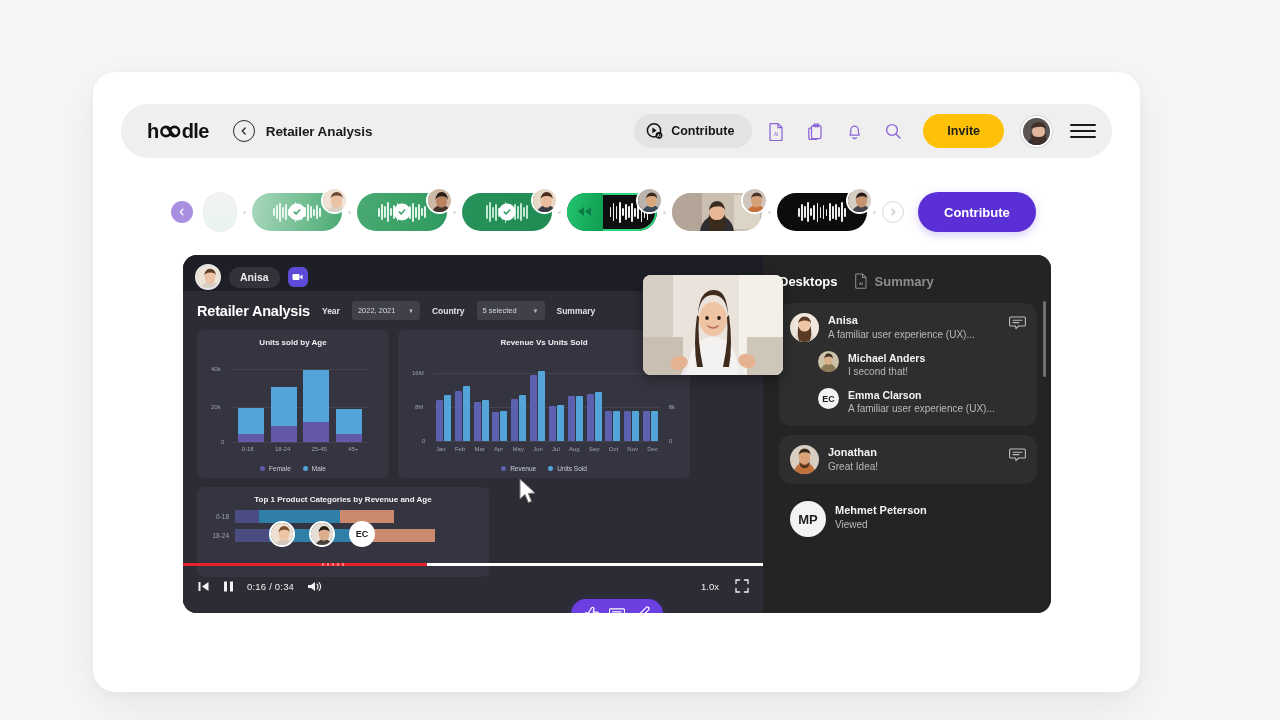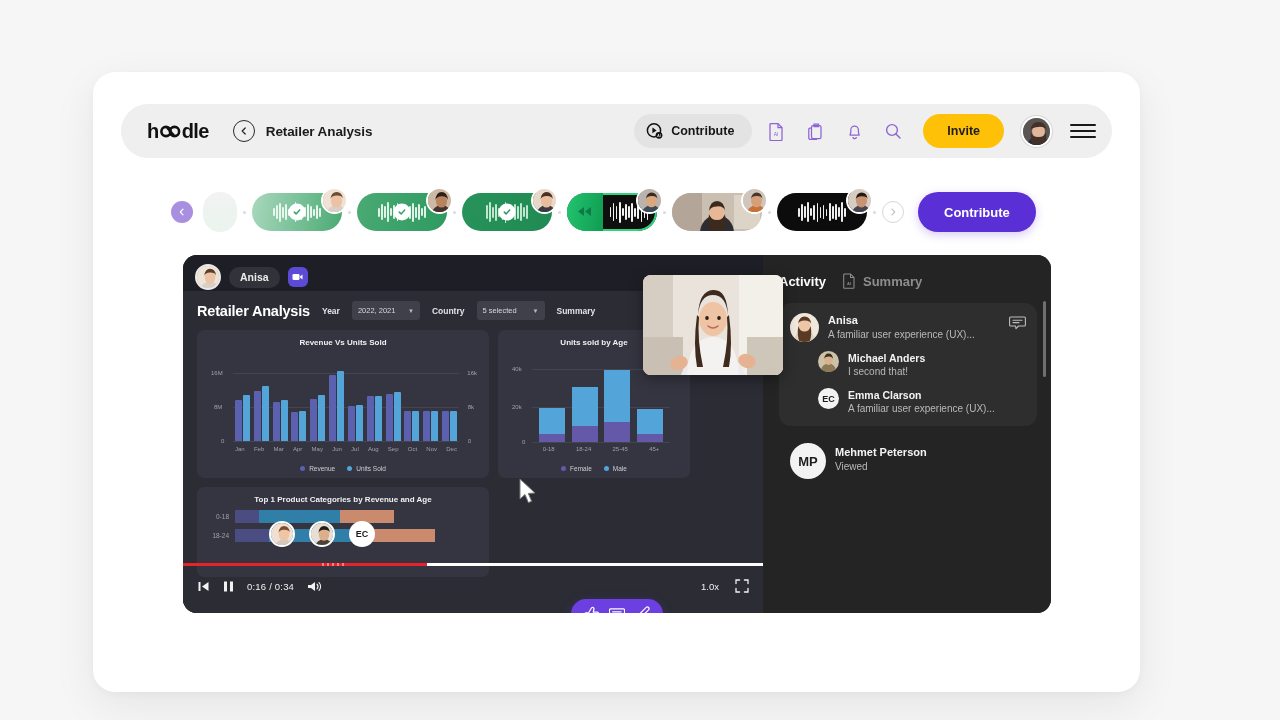--- a/index.html
+++ b/index.html
@@ -703,20 +703,68 @@
           <div class="flt-box">
             <span>5 selected</span>
             <span class="caret">▼</span>
           </div>
 
           <div class="flt-label">Summary</div>
         </div>
 
         <div class="charts">
 
+          <div class="card c2">
+            <div class="card-title">Units sold by Age</div>
+            <div class="plot" style="height:106px">
+              <div class="ytick" style="left:4px;top:14px">40k</div>
+              <div class="ytick" style="left:4px;top:52px">20k</div>
+              <div class="ytick" style="left:14px;top:87px">0</div>
+              <div class="gridline" style="top:17px;left:24px;right:10px"></div>
+              <div class="gridline" style="top:55px;left:24px;right:10px"></div>
+              <div class="gridline" style="top:90px;left:24px;right:10px"></div>
+
+              <div class="stack-bars" style="bottom:16px;top:17px">
+                <div class="sbar">
+                      <div class="sseg male" style="height:26px"></div>
+                      <div class="sseg female" style="height:8px"></div>
+                    </div>
+                <div class="sbar">
+                      <div class="sseg male" style="height:39px"></div>
+                      <div class="sseg female" style="height:16px"></div>
+                    </div>
+                <div class="sbar">
+                      <div class="sseg male" style="height:52px"></div>
+                      <div class="sseg female" style="height:20px"></div>
+                    </div>
+                <div class="sbar">
+                      <div class="sseg male" style="height:25px"></div>
+                      <div class="sseg female" style="height:8px"></div>
+                    </div>
+              </div>
+
+              <div class="xlab" style="left:24px;right:10px;justify-content:space-around">
+                <span>0-18</span>
+                <span>18-24</span>
+                <span>25-45</span>
+                <span>45+</span>
+              </div>
+              <div class="legend" style="bottom:-14px">
+                <div>
+                      <span class="ldot" style="background:#6359a8"></span>
+                  <span>Female</span>
+                    </div>
+                <div>
+                      <span class="ldot" style="background:#53a4d8"></span>
+                  <span>Male</span>
+                    </div>
+              </div>
+            </div>
+          </div>
+
           <div class="card c1">
             <div class="card-title">Revenue Vs Units Sold</div>
             <div class="plot" style="height:106px">
               <div class="ytick" style="left:4px;top:18px">16M</div>
               <div class="ytick" style="left:7px;top:52px">8M</div>
               <div class="ytick" style="left:14px;top:86px">0</div>
               <div class="ytick" style="right:2px;top:18px">16k</div>
               <div class="ytick" style="right:5px;top:52px">8k</div>
               <div class="ytick" style="right:8px;top:86px">0</div>
               <div class="gridline" style="top:21px"></div>
@@ -789,68 +837,20 @@
                 <span>Dec</span>
               </div>
               <div class="legend" style="bottom:-14px">
                 <div>
                       <span class="ldot" style="background:#5b61ae"></span>
                   <span>Revenue</span>
                     </div>
                 <div>
                       <span class="ldot" style="background:#53a4d8"></span>
                   <span>Units Sold</span>
-                    </div>
-              </div>
-            </div>
-          </div>
-
-          <div class="card c2">
-            <div class="card-title">Units sold by Age</div>
-            <div class="plot" style="height:106px">
-              <div class="ytick" style="left:4px;top:14px">40k</div>
-              <div class="ytick" style="left:4px;top:52px">20k</div>
-              <div class="ytick" style="left:14px;top:87px">0</div>
-              <div class="gridline" style="top:17px;left:24px;right:10px"></div>
-              <div class="gridline" style="top:55px;left:24px;right:10px"></div>
-              <div class="gridline" style="top:90px;left:24px;right:10px"></div>
-
-              <div class="stack-bars" style="bottom:16px;top:17px">
-                <div class="sbar">
-                      <div class="sseg male" style="height:26px"></div>
-                      <div class="sseg female" style="height:8px"></div>
-                    </div>
-                <div class="sbar">
-                      <div class="sseg male" style="height:39px"></div>
-                      <div class="sseg female" style="height:16px"></div>
-                    </div>
-                <div class="sbar">
-                      <div class="sseg male" style="height:52px"></div>
-                      <div class="sseg female" style="height:20px"></div>
-                    </div>
-                <div class="sbar">
-                      <div class="sseg male" style="height:25px"></div>
-                      <div class="sseg female" style="height:8px"></div>
-                    </div>
-              </div>
-
-              <div class="xlab" style="left:24px;right:10px;justify-content:space-around">
-                <span>0-18</span>
-                <span>18-24</span>
-                <span>25-45</span>
-                <span>45+</span>
-              </div>
-              <div class="legend" style="bottom:-14px">
-                <div>
-                      <span class="ldot" style="background:#6359a8"></span>
-                  <span>Female</span>
-                    </div>
-                <div>
-                      <span class="ldot" style="background:#53a4d8"></span>
-                  <span>Male</span>
                     </div>
               </div>
             </div>
           </div>
         </div>
 
         <div class="charts">
 
           <div class="card c3">
             <div class="card-title">Top 1 Product Categories by Revenue and Age</div>
@@ -956,21 +956,21 @@
                 <path d="M1 4.6 V1 H4.6 M9.4 1 H13 V4.6 M13 9.4 V13 H9.4 M4.6 13 H1 V9.4" fill="none" stroke="#f2f2f2" stroke-width="1.3" stroke-linecap="round"></path>
               </svg>
             </span>
           </span>
         </div>
       </div>
     </div>
 
     <div class="activity">
       <div class="act-tabs">
-        <div class="act-tab">Activity</div>
+        <div class="act-tab">Desktops</div>
         <div class="act-tab inactive">
           <svg width="14" height="16" viewBox="0 0 14 16">
             <path d="M2.5 1 h6 l3.5 3.5 v10 a.8 .8 0 0 1-.8 .8 H2.5 a.8 .8 0 0 1-.8-.8 V1.8 a.8 .8 0 0 1 .8-.8 z" fill="none" stroke="#8d8d8d" stroke-width="1.05"></path>
             <path d="M8.5 1 v3.5 h3.5" fill="none" stroke="#8d8d8d" stroke-width="1.05"></path>
             <text x="7" y="11.5" font-size="4" fill="#8d8d8d" text-anchor="middle" font-family="Liberation Sans">AI</text>
           </svg>
           <span>Summary</span>
         </div>
       </div>
 
@@ -1014,20 +1014,43 @@
           <div class="act-row">
             <div class="act-av sm initials">EC</div>
             <div>
               <div class="act-name sm">Emma Clarson</div>
               <div class="act-msg">A familiar user experience (UX)...</div>
             </div>
           </div>
         </div>
       </div>
 
+      <div class="thread">
+        <div class="reply-icon">
+          <svg width="17" height="15" viewBox="0 0 17 15">
+            <path d="M1.6 2 h13.8 a1 1 0 0 1 1 1 v7 a1 1 0 0 1-1 1 H9.6 L7 13.6 L6.6 11 H1.6 a1 1 0 0 1-1-1 V3 a1 1 0 0 1 1-1 z" fill="none" stroke="#bdbdbd" stroke-width="1.1" stroke-linejoin="round"></path>
+            <path d="M4 5.2 h9 M4 7.6 h6" stroke="#bdbdbd" stroke-width="1.05" stroke-linecap="round"></path>
+          </svg>
+        </div>
+        <div class="act-row">
+          <div class="act-av">
+            <svg width="29" height="29" viewBox="0 0 29 29">
+              <rect width="29" height="29" fill="#d9cec2"></rect>
+              <ellipse cx="14.5" cy="28" rx="10.5" ry="10.5" fill="#c2703c"></ellipse>
+              <ellipse cx="14.5" cy="12.5" rx="5.6" ry="6.6" fill="#d9a277"></ellipse>
+              <path d="M8.4 10.5 q1-7 6.1-7 q5.6 0 6.3 7 q-1.1-3.4-6.3-3.2 q-5 .2-6.1 3.2z" fill="#3a2a1c"></path>
+              <path d="M9.6 16 q1.4 4.4 4.9 4.4 q3.5 0 4.9-4.4 q.8 3.6-1 5.4 q-1.8 1.8-3.9 1.8 q-2.1 0-3.9-1.8 q-1.8-1.8-1-5.4z" fill="#4b3320"></path>
+            </svg>
+          </div>
+          <div>
+            <div class="act-name">Jonathan</div>
+            <div class="act-msg">Great Idea!</div>
+          </div>
+        </div>
+      </div>
 
       <div class="thread plain">
         <div class="act-row">
           <div class="act-av initials big">MP</div>
           <div style="padding-top:2px">
             <div class="act-name">Mehmet Peterson</div>
             <div class="act-msg">Viewed</div>
           </div>
         </div>
       </div>

